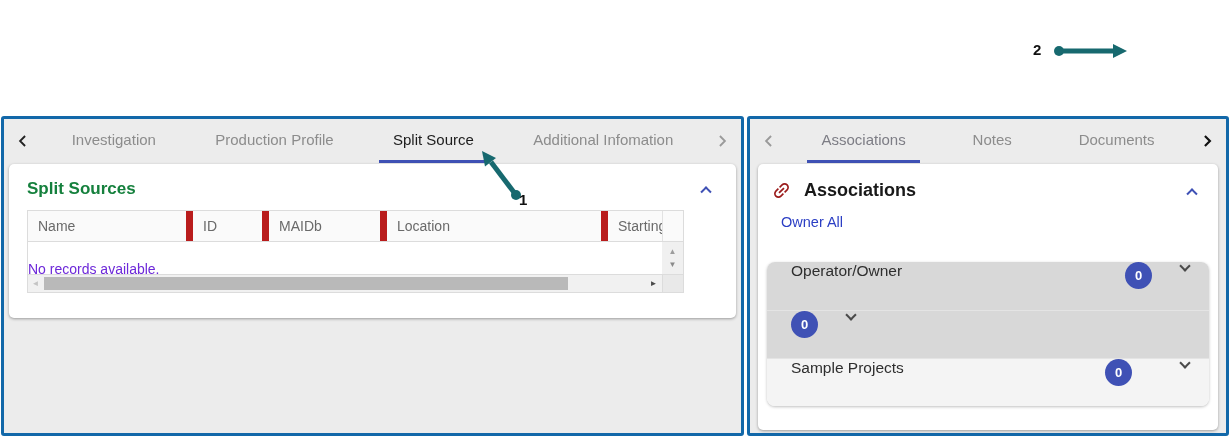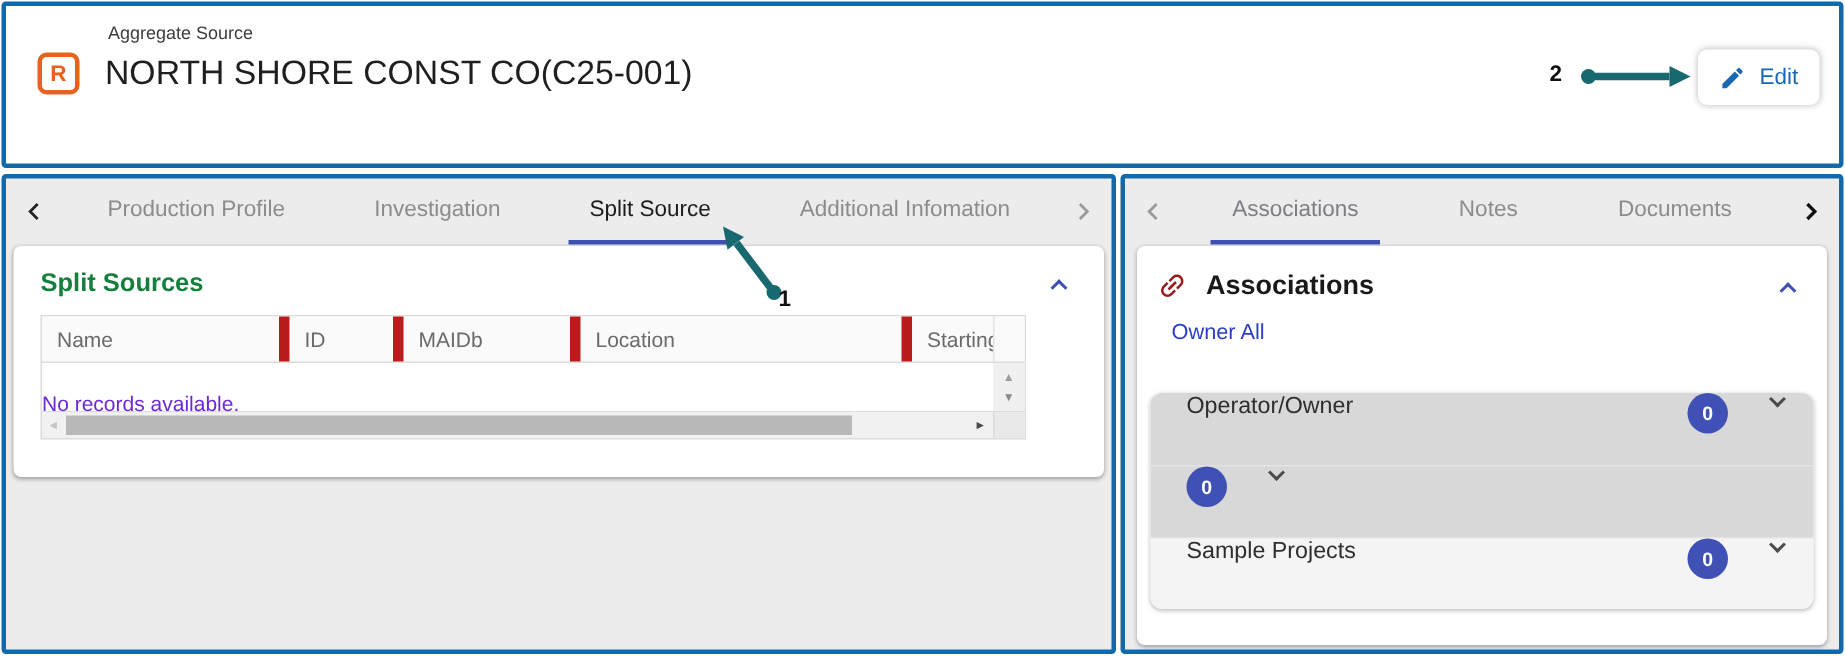--- a/index.html
+++ b/index.html
@@ -68,60 +68,47 @@
   .hs-thumb { position:absolute; left:1px; top:2px; height:13px; width:87%; background:#b9b9b9; }
   .hs-right { width:17px; text-align:center; font-size:8px; color:#4a4a4a; }
   .hs-corner { width:21px; height:17px; background:#e9e9e9; border-left:1px solid #dcdcdc; }
 
   
   .view-all { display:inline-block; margin:9px 0 0 23px; color:#2b3ec4; font-size:14.5px; font-weight:500; cursor:pointer; }
   .accordion { margin:31px 9px 0 9px; border-radius:8px; overflow:hidden; box-shadow:0 1px 3px rgba(0,0,0,.25); }
   .acc-row { height:48px; display:flex; align-items:flex-start; padding:0 20px 0 24px;
     background:#d8d8d8; font-size:15.5px; color:#2e2e2e; cursor:pointer; }
   .acc-row + .acc-row { border-top:1px solid #e4e4e4; }
-  .acc-row.light { background:#f4f4f4; }
+  .acc-row.light { background:#f4f4f4;gap:20px; }
   .acc-label { flex:1; }
   .badge { width:27px; height:27px; border-radius:50%; background:#3f51b5; color:#fff;
     font-size:13px; font-weight:bold; display:flex; align-items:center; justify-content:center; margin-right:29px; }
 
   
   .overlay { position:absolute; left:0; top:0; pointer-events:none; z-index:50; }
   .ann-label { position:absolute; z-index:51; font-size:15px; font-weight:bold; color:#111; pointer-events:none; }
   .ann-1 { left:519px; top:191px; }
   .ann-2 { left:1033px; top:41px; }
 </style>
 </head>
 <body>
 
 <div class="page">
 
-  <div class="header-card">
-    <div class="agg-label">Aggregate Source</div>
-    <div class="r-badge">
-      <span>R</span>
-    </div>
-    <div class="page-title">NORTH SHORE CONST CO(C25-001)</div>
-    <button class="edit-btn">
-      <svg width="18" height="18" viewBox="0 0 24 24">
-        <path fill="#1a67b0" d="M3 17.25V21h3.75L17.81 9.94l-3.75-3.75L3 17.25zM20.71 7.04c.39-.39.39-1.02 0-1.41l-2.34-2.34a.996.996 0 0 0-1.41 0l-1.83 1.83 3.75 3.75 1.83-1.83z"></path>
-      </svg>
-      <span>Edit</span>
-    </button>
-  </div>
 
   <div class="panel panel-left">
     <div class="tabstrip">
       <div class="tab-arrow">
         <svg width="20" height="20" viewBox="0 0 24 24">
           <polyline points="14.5,6 8.5,12 14.5,18" fill="none" stroke="#222" stroke-width="2.2"></polyline>
         </svg>
       </div>
       <div class="tabs">
+        <div class="tab">Investigation</div>
         <div class="tab">Production Profile</div>
-        <div class="tab">Investigation</div>
         <div class="tab active">Split Source</div>
         <div class="tab">Additional Infomation</div>
       </div>
       <div class="tab-arrow">
         <svg width="20" height="20" viewBox="0 0 24 24">
           <polyline points="9.5,6 15.5,12 9.5,18" fill="none" stroke="#9a9a9a" stroke-width="2.2"></polyline>
         </svg>
       </div>
     </div>
 

